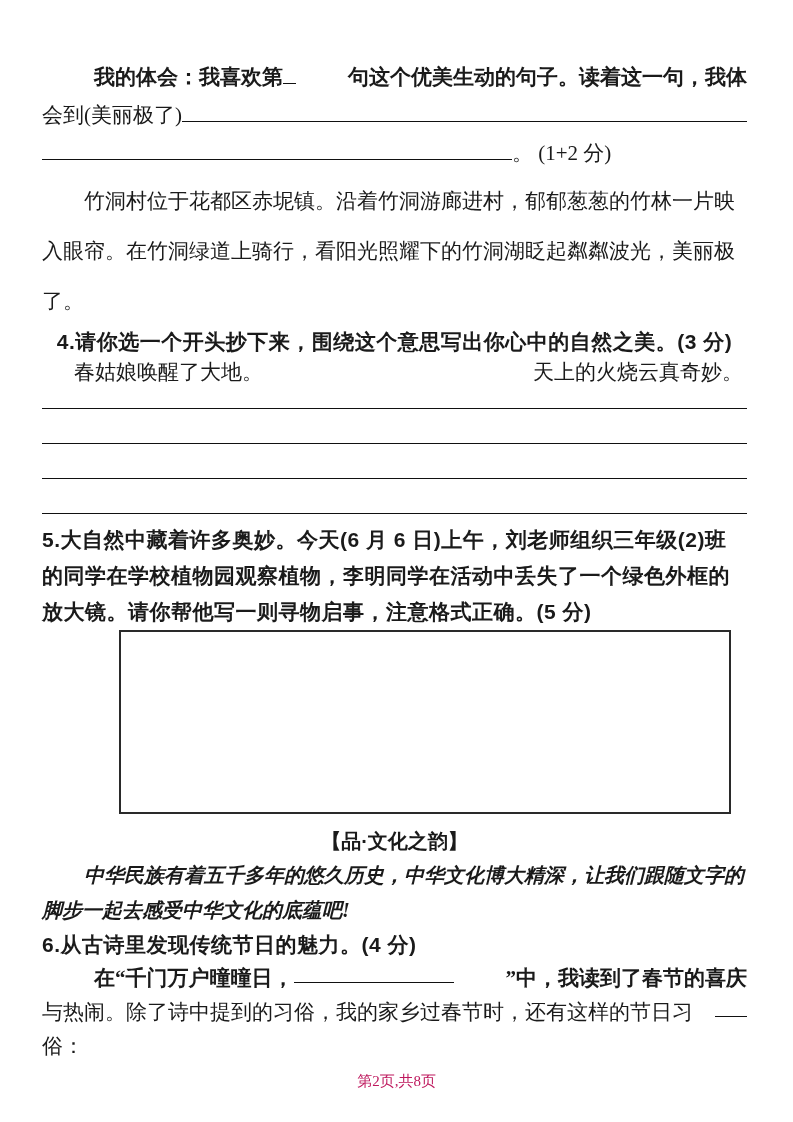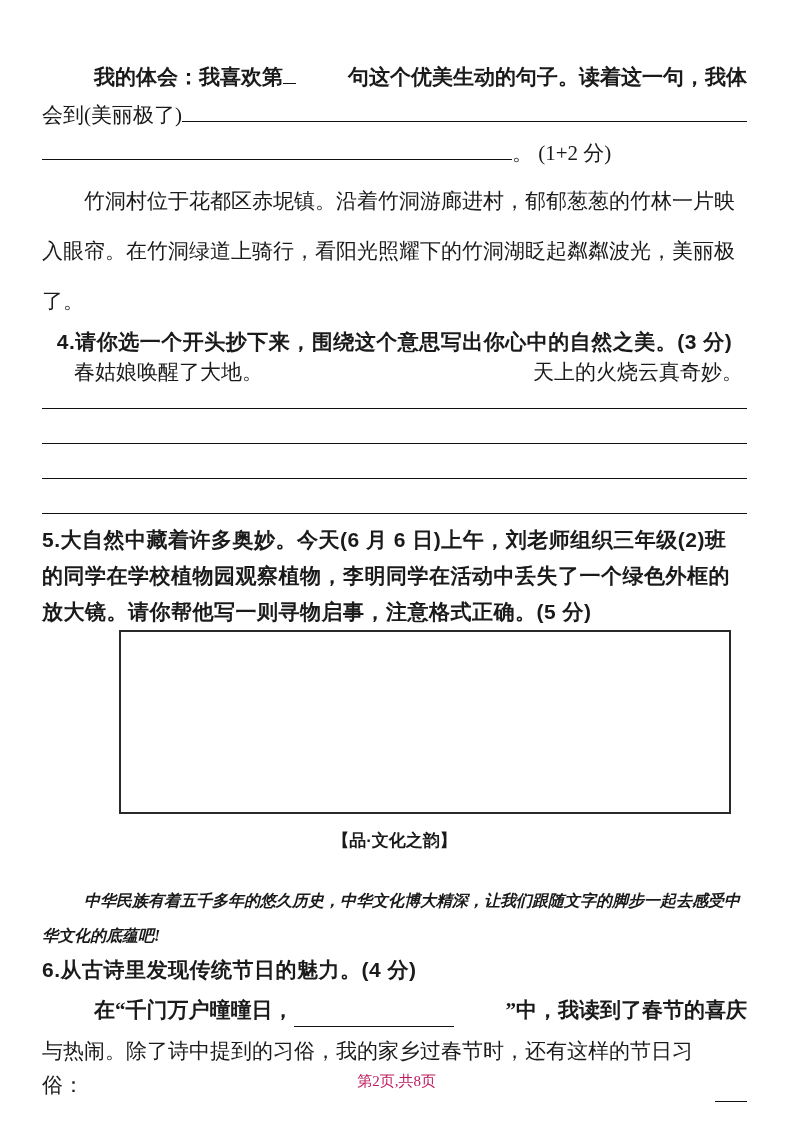--- a/index.html
+++ b/index.html
@@ -82,34 +82,33 @@
     border: 2px solid #2a2a2a;
     background: #ffffff;
   }
 
   
   .section-title {
     margin-top: 10px;
     text-align: center;
     font-family: "Liberation Sans", "DejaVu Sans", sans-serif;
     font-weight: 700;
-    font-size: 17px;
+    font-size: 20px;
     line-height: 34px;
   }
   .kaiti-intro {
     font-style: italic;
     font-weight: 600;
     line-height: 35px;
     text-indent: 42px;
-    font-size: 16px;
-    margin-top: 25px;
+    font-size: 20px;
   }
 
   
-  .q6-line { display: flex; align-items: flex-end; line-height: 34px; margin-top: 7px; }
+  .q6-line { display: flex; align-items: flex-start; line-height: 34px; }
   .q6-line-2 { line-height: 34px; }
 
   
   .footer {
     position: absolute;
     top: 1072px;
     left: 0;
     width: 100%;
     text-align: center;
     font-size: 15px;

